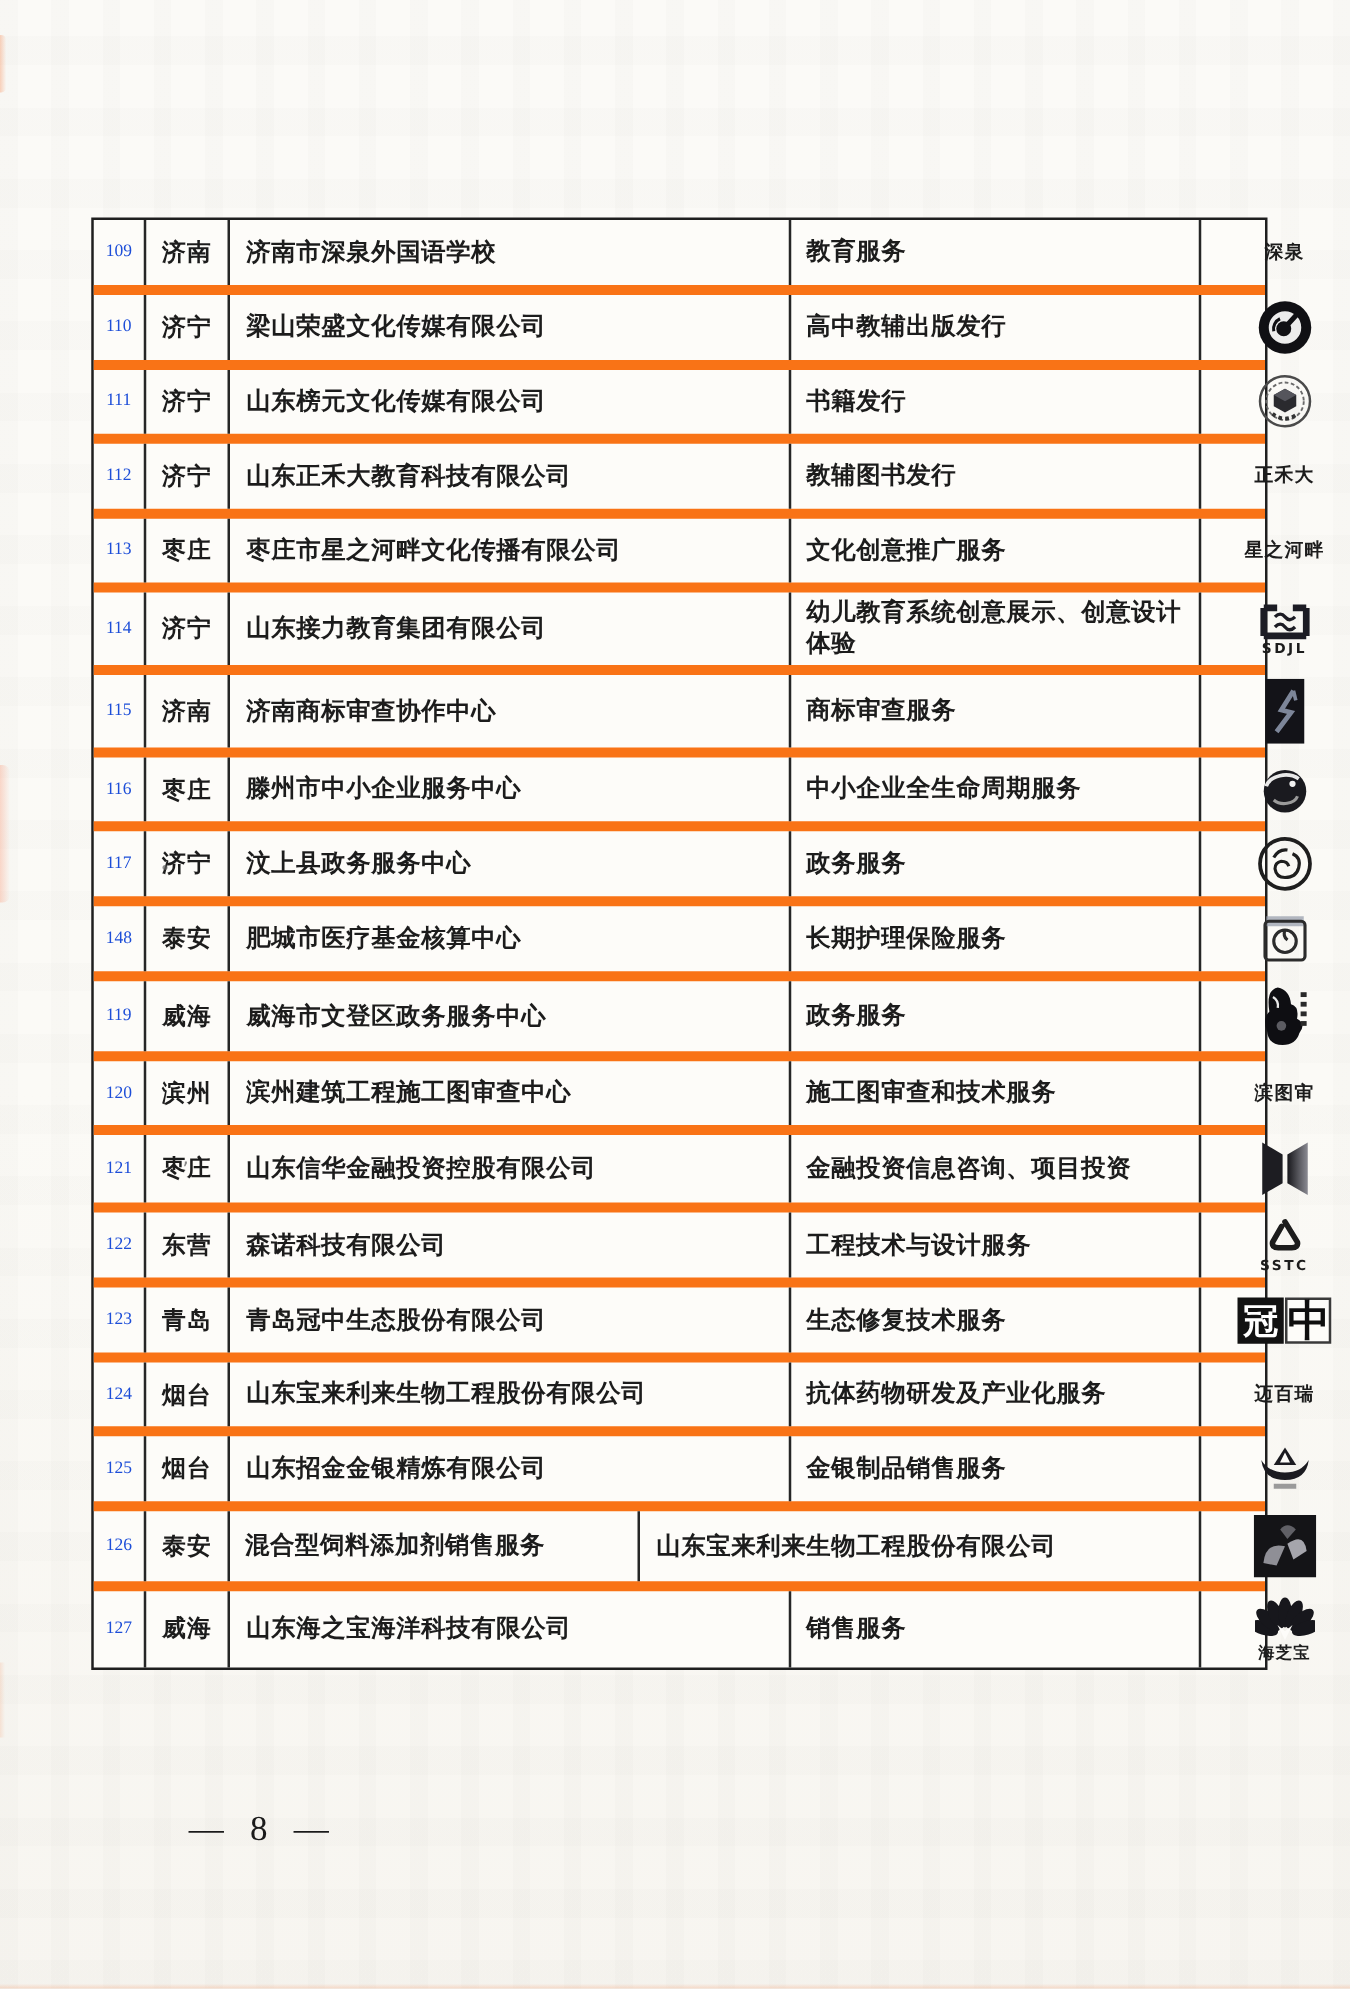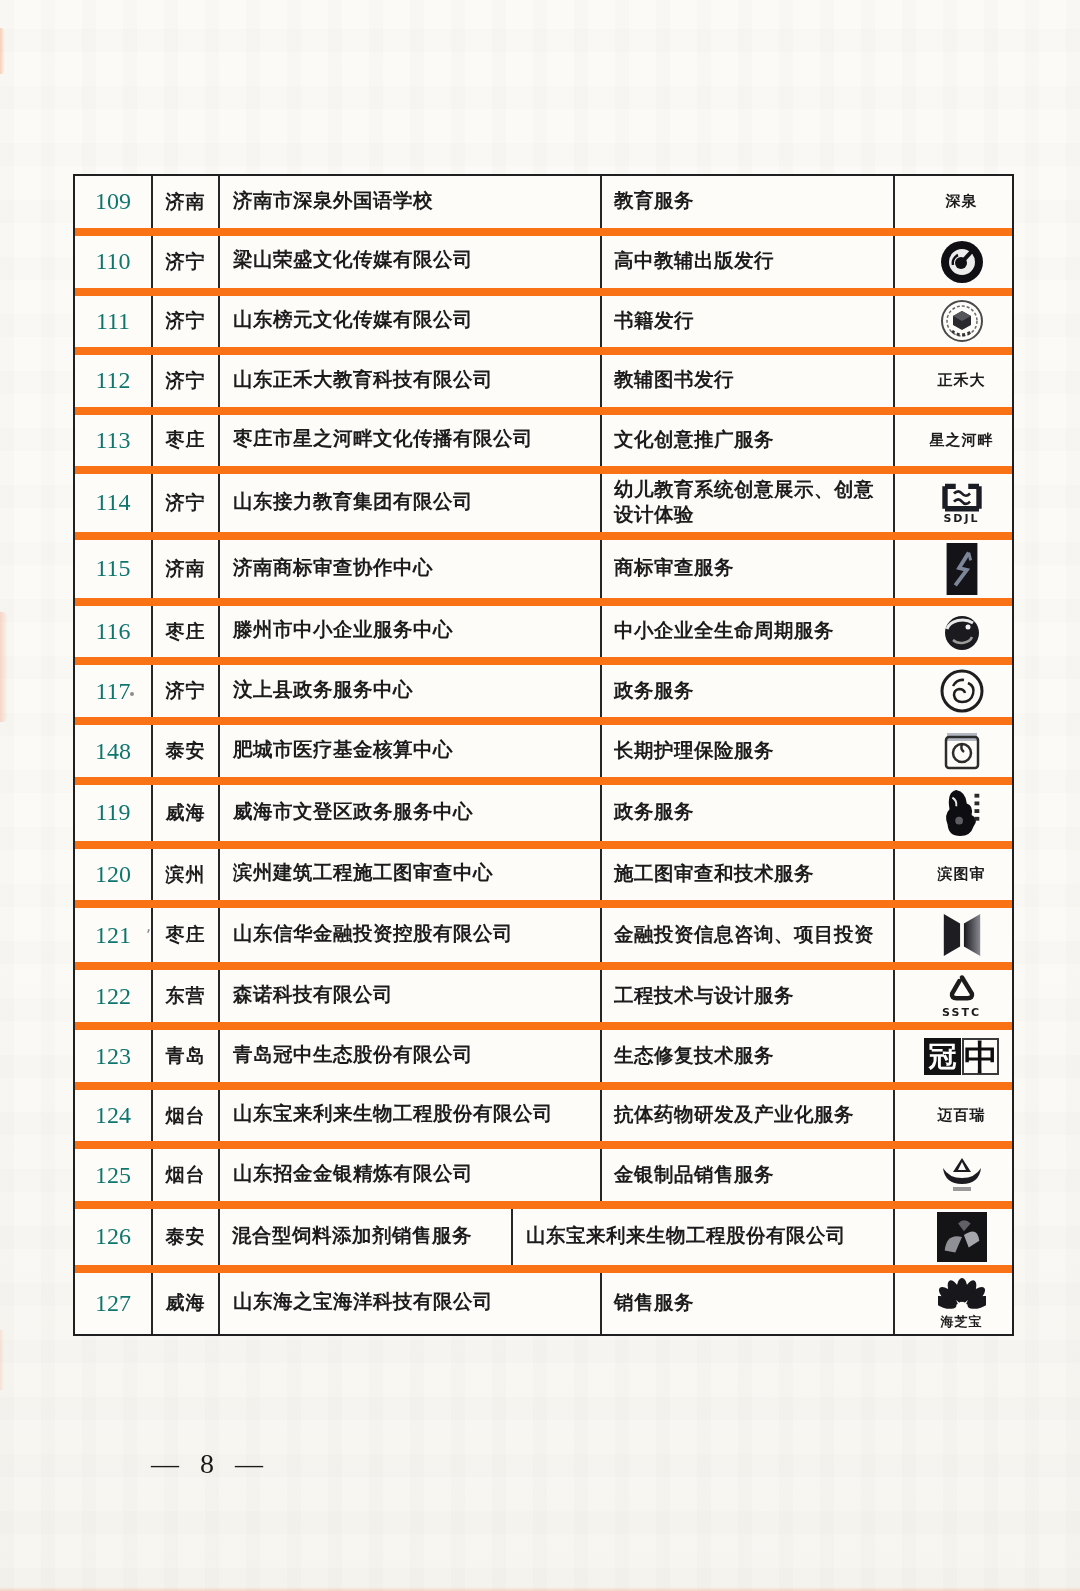--- a/index.html
+++ b/index.html
@@ -25,25 +25,25 @@
     border:2.5px solid #1f1f1f; background:#fdfcf9;
     box-sizing:content-box;
   }
   .t-row{ display:flex; min-height:51.5px; align-items:stretch; }
   .t-row + .t-row{ border-top:8px solid #f97316; }
   .cell{
     display:flex; align-items:center; box-sizing:border-box;
     flex:0 0 auto; overflow:hidden;
   }
   .cell + .cell{ border-left:2px solid #262626; }
-  .c-no{ width:76px; justify-content:center;
-         font-family:"Liberation Serif", serif; font-size:24px; color:#0f766e; }
+  .c-no{ width:40px; justify-content:center;
+         font-family:"Liberation Serif", serif; font-size:14px; color:#1d4ed8; }
   .c-city{ width:67px; justify-content:center; font-size:19px; font-weight:600; letter-spacing:1px; }
-  .c-name{ width:382px; padding:4px 8px 4px 13px; font-size:19.5px; font-weight:600; letter-spacing:0.5px; line-height:1.25;font-family:Liberation Mono, monospace; }
-  .c-service{ width:293px; padding:4px 8px 4px 12px; font-size:19.5px; font-weight:600; letter-spacing:0.5px; line-height:1.28; }
+  .c-name{ width:449px; padding:4px 8px 4px 13px; font-size:19.5px; font-weight:600; letter-spacing:0.5px; line-height:1.25; }
+  .c-service{ width:328px; padding:4px 8px 4px 12px; font-size:19.5px; font-weight:600; letter-spacing:0.5px; line-height:1.28; }
   .c-mark{ width:135px; flex-direction:column; justify-content:center; gap:0px; padding:3px 2px; }
   .mark-text{ font-size:15px; font-weight:700; letter-spacing:1px; }
   .mark-caption{ font-size:11px; font-weight:700; letter-spacing:2px; margin-top:-3px; }
   .mark-caption.cjk{ font-size:13px; letter-spacing:1px; margin-top:-1px; }
   .mark-logo{ display:flex; align-items:center; justify-content:center; }
   .gz-wrap{ display:flex; align-items:center; }
   .gz-dark{ width:37px; height:37px; background:#121212; color:#fff; font-size:28px;
             line-height:37px; text-align:center; font-weight:700; display:inline-block; }
   .gz-light{ width:37px; height:37px; color:#0e0e0e; font-size:34px; line-height:35px; text-align:center;
              font-weight:700; display:inline-block; border:2px solid #3a3a3a; box-sizing:border-box; margin-left:1px; background:#fdfcf9; }

